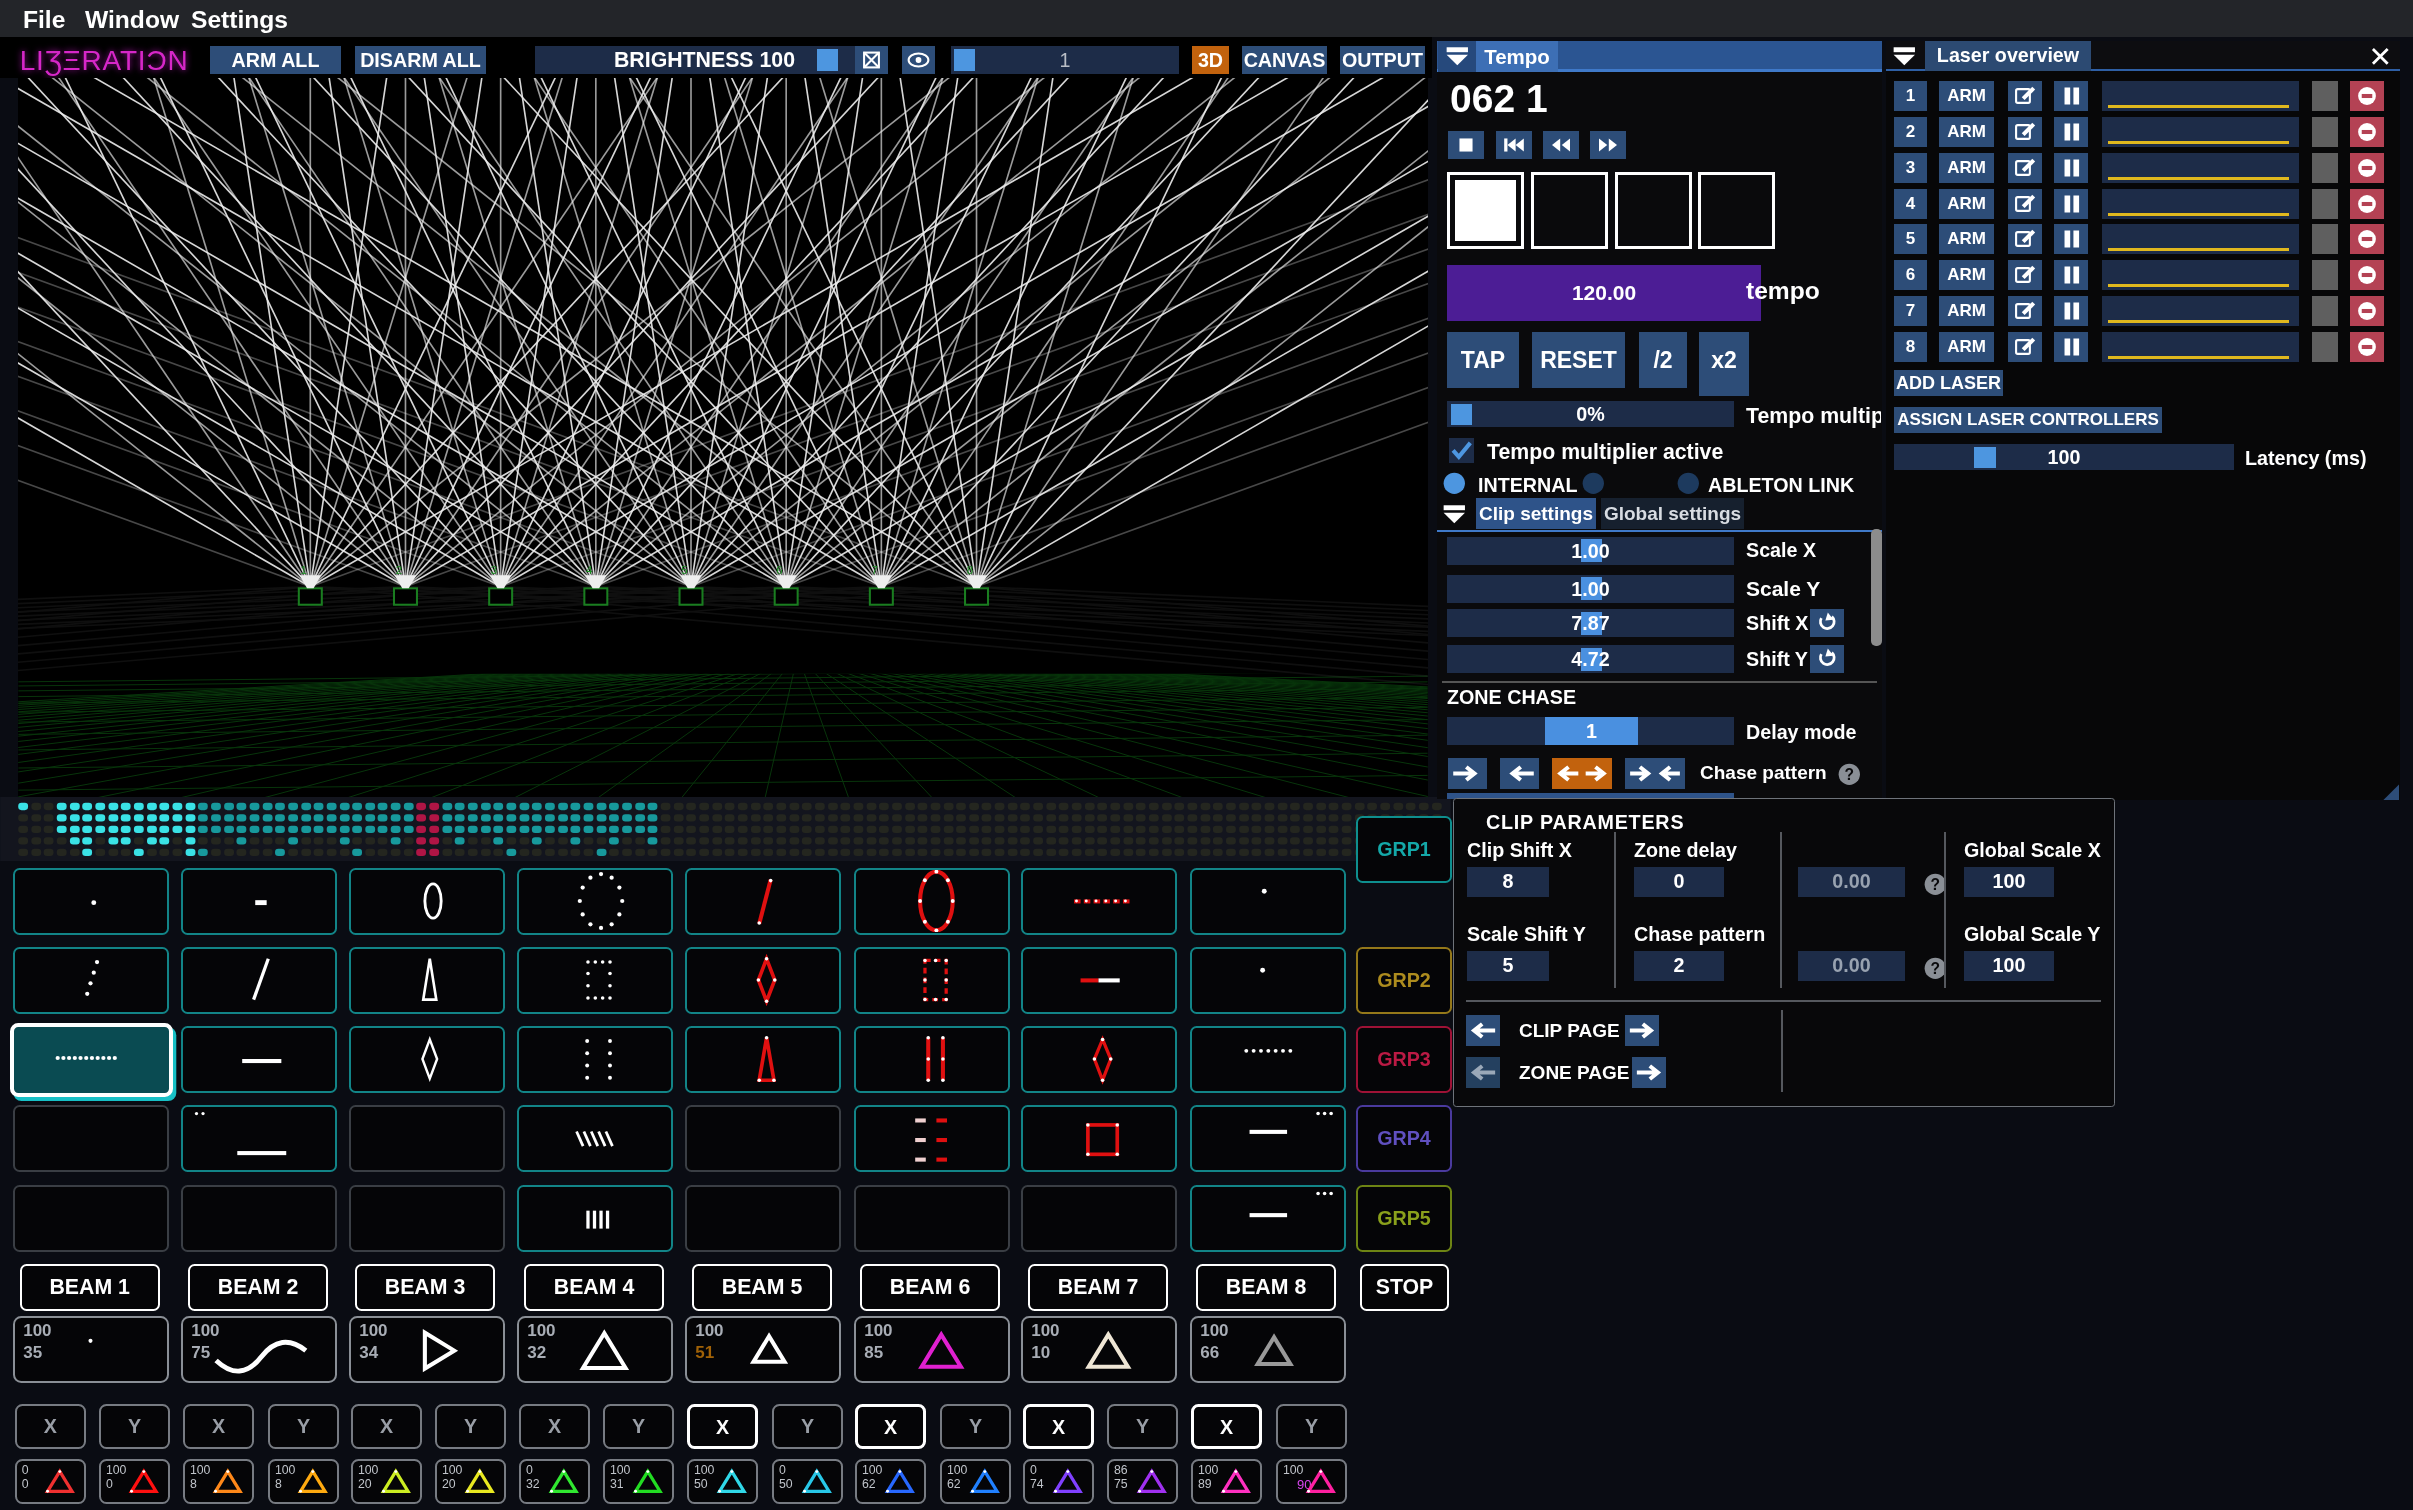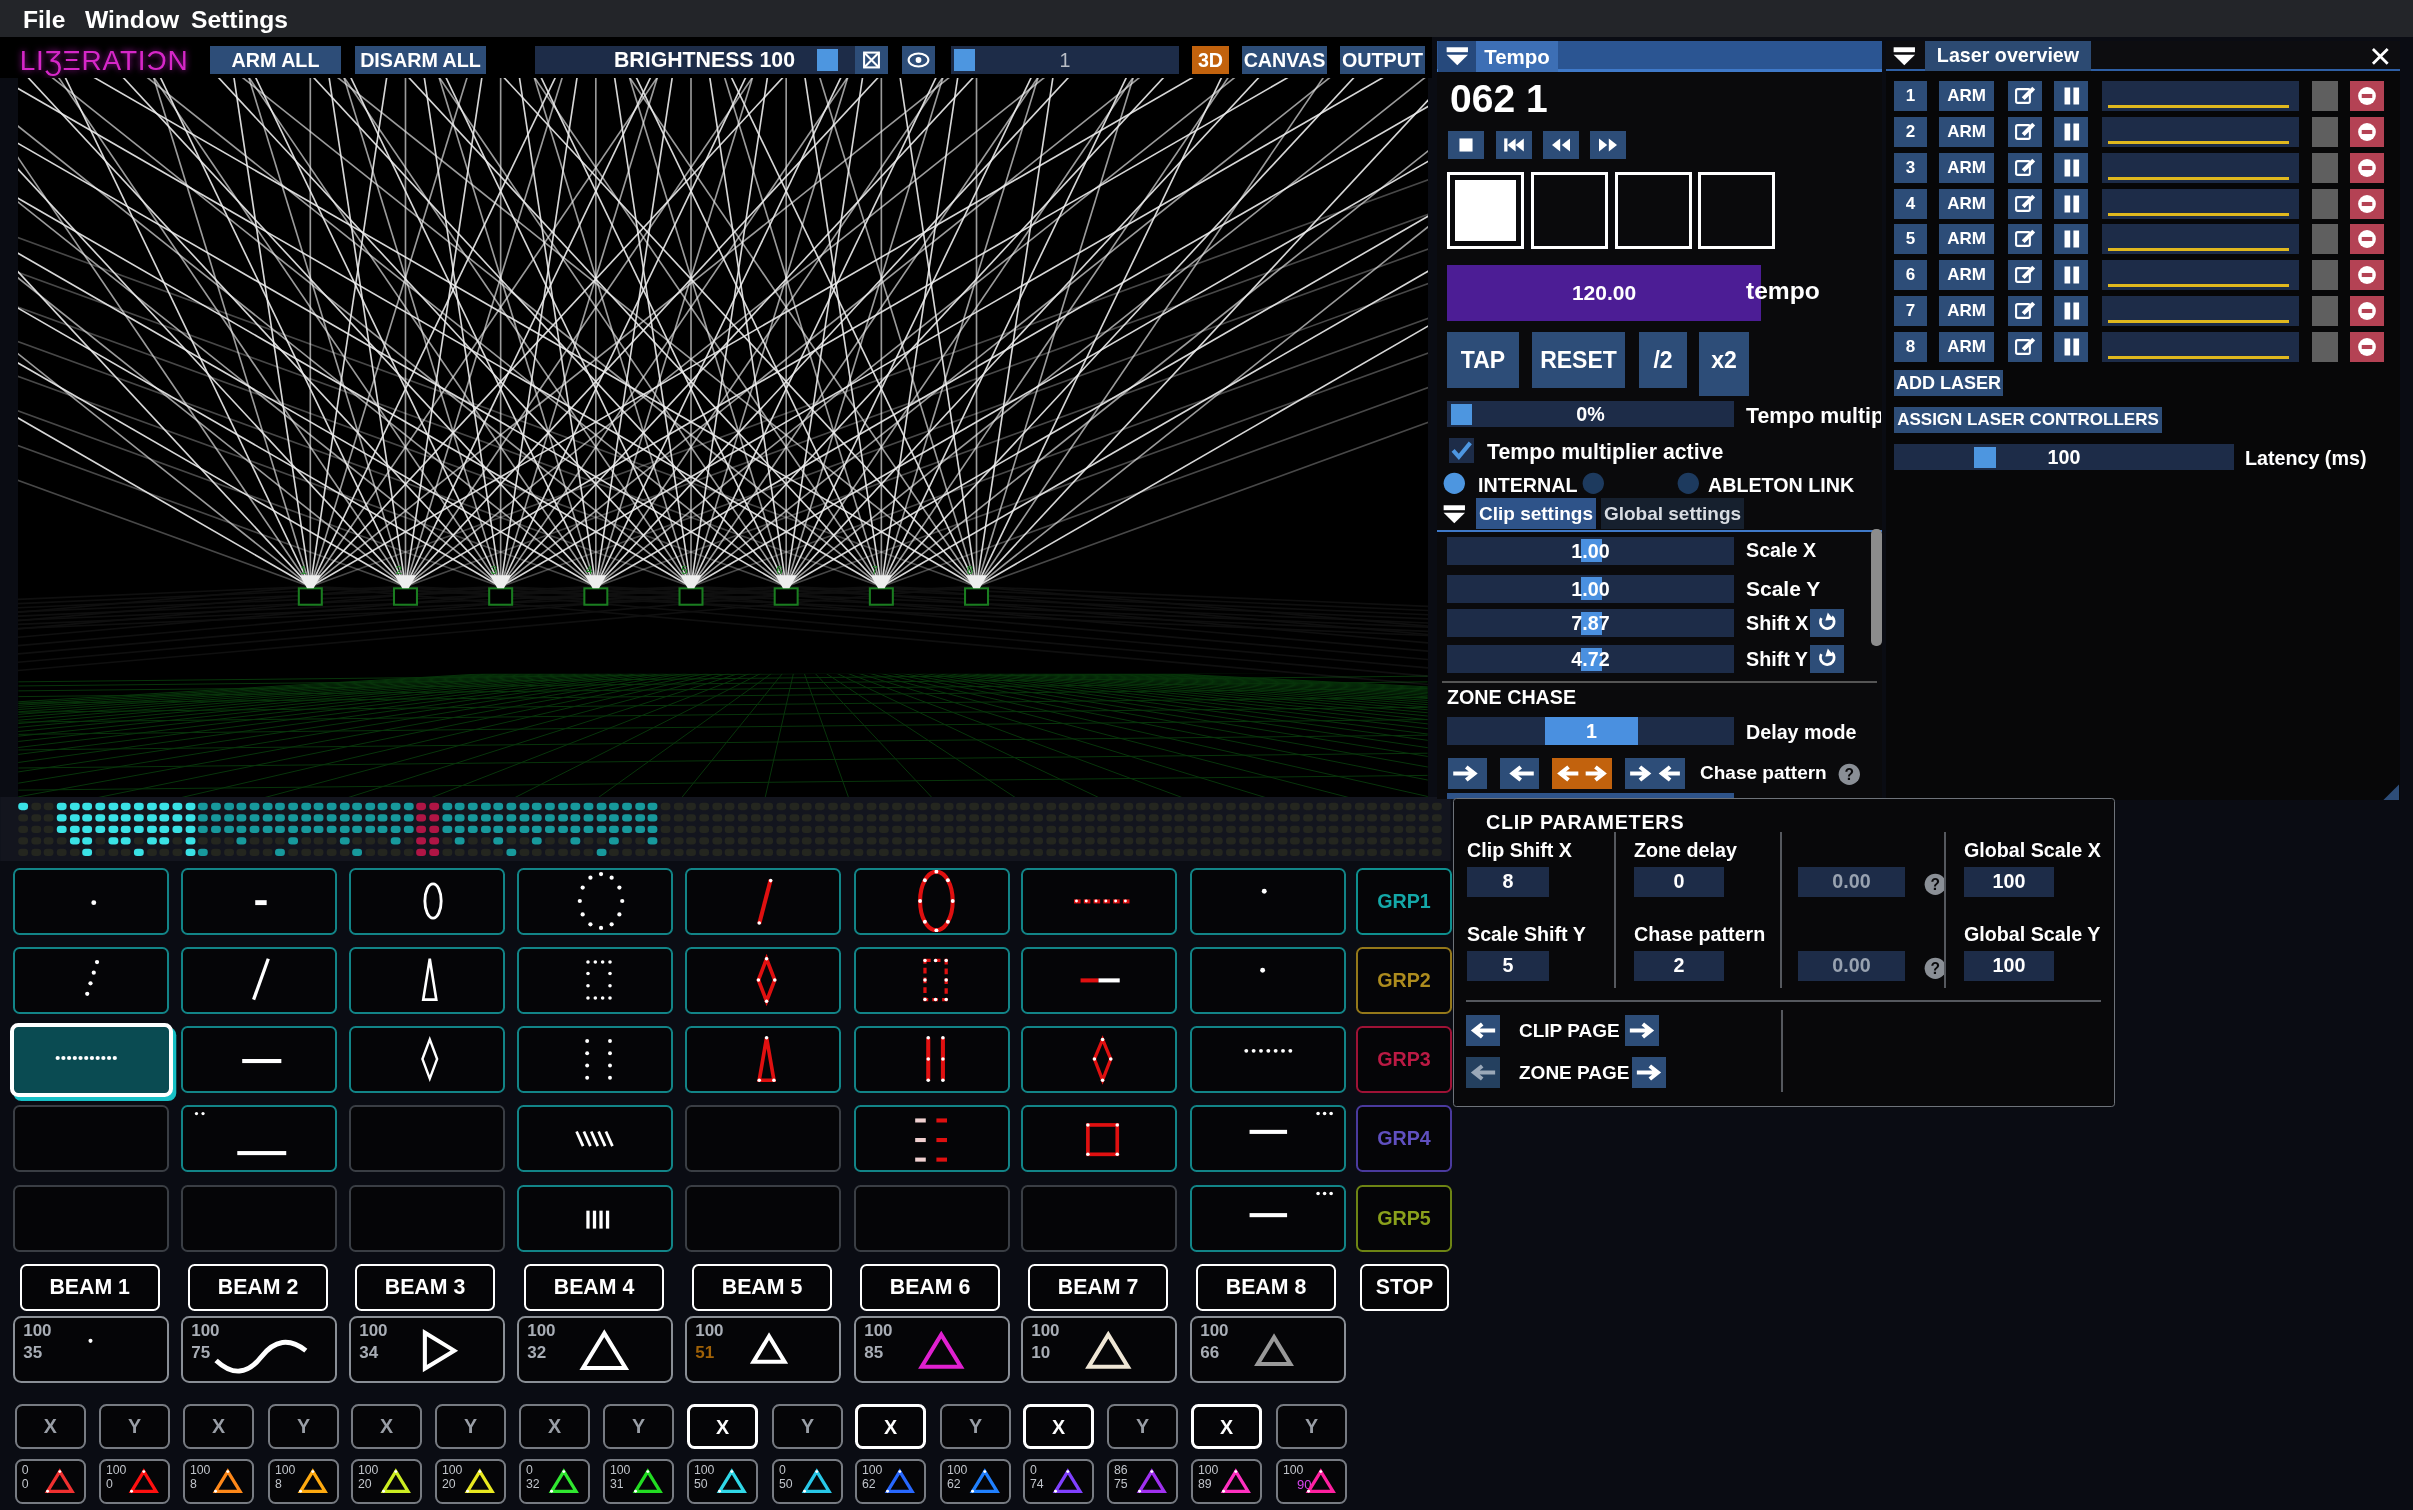--- a/index.html
+++ b/index.html
@@ -1079,21 +1079,21 @@
       <circle cx="67.0" cy="38" r="2.6" fill="#fff"></circle>
       <circle cx="74.0" cy="38" r="2.6" fill="#fff"></circle>
       <circle cx="81.0" cy="38" r="2.6" fill="#fff"></circle>
       <circle cx="88.0" cy="38" r="2.6" fill="#fff"></circle>
       <circle cx="95.0" cy="38" r="2.6" fill="#fff"></circle>
       <circle cx="102.0" cy="38" r="2.6" fill="#fff"></circle>
       <circle cx="109.0" cy="38" r="2.6" fill="#fff"></circle>
       <circle cx="116.0" cy="38" r="2.6" fill="#fff"></circle>
       <circle cx="123.0" cy="38" r="2.6" fill="#fff"></circle>
     </svg></div>
-<div style="position:absolute;left:1356px;top:868px;width:96px;height:67px;background:#050507;border:2.5px solid #0e8f8f;border-radius:6.6px;color:#14a8a8;font-size:19.7px;font-weight:bold;text-align:center;line-height:62px;">GRP1</div>
+<div style="position:absolute;left:1356px;top:816px;width:96px;height:67px;background:#050507;border:2.5px solid #0e8f8f;border-radius:6.6px;color:#14a8a8;font-size:19.7px;font-weight:bold;text-align:center;line-height:62px;">GRP1</div>
 <div style="position:absolute;left:1356px;top:947px;width:96px;height:67px;background:#050507;border:2.5px solid #94781a;border-radius:6.6px;color:#ad8c1e;font-size:19.7px;font-weight:bold;text-align:center;line-height:62px;">GRP2</div>
 <div style="position:absolute;left:1356px;top:1026px;width:96px;height:67px;background:#050507;border:2.5px solid #9e1236;border-radius:6.6px;color:#bb1a44;font-size:19.7px;font-weight:bold;text-align:center;line-height:62px;">GRP3</div>
 <div style="position:absolute;left:1356px;top:1105px;width:96px;height:67px;background:#050507;border:2.5px solid #4a3a9e;border-radius:6.6px;color:#6050c0;font-size:19.7px;font-weight:bold;text-align:center;line-height:62px;">GRP4</div>
 <div style="position:absolute;left:1356px;top:1185px;width:96px;height:67px;background:#050507;border:2.5px solid #6d8414;border-radius:6.6px;color:#8aa01c;font-size:19.7px;font-weight:bold;text-align:center;line-height:62px;">GRP5</div>
 <div style="position:absolute;left:19.7px;top:1264px;width:140px;height:47px;background:#050507;border:2.5px solid #fff;border-radius:6.6px;font-size:21.3px;font-weight:bold;text-align:center;line-height:42px;">BEAM 1</div>
 <div style="position:absolute;left:188px;top:1264px;width:140px;height:47px;background:#050507;border:2.5px solid #fff;border-radius:6.6px;font-size:21.3px;font-weight:bold;text-align:center;line-height:42px;">BEAM 2</div>
 <div style="position:absolute;left:355px;top:1264px;width:140px;height:47px;background:#050507;border:2.5px solid #fff;border-radius:6.6px;font-size:21.3px;font-weight:bold;text-align:center;line-height:42px;">BEAM 3</div>
 <div style="position:absolute;left:524px;top:1264px;width:140px;height:47px;background:#050507;border:2.5px solid #fff;border-radius:6.6px;font-size:21.3px;font-weight:bold;text-align:center;line-height:42px;">BEAM 4</div>
 <div style="position:absolute;left:692px;top:1264px;width:140px;height:47px;background:#050507;border:2.5px solid #fff;border-radius:6.6px;font-size:21.3px;font-weight:bold;text-align:center;line-height:42px;">BEAM 5</div>
 <div style="position:absolute;left:860px;top:1264px;width:140px;height:47px;background:#050507;border:2.5px solid #fff;border-radius:6.6px;font-size:21.3px;font-weight:bold;text-align:center;line-height:42px;">BEAM 6</div>

